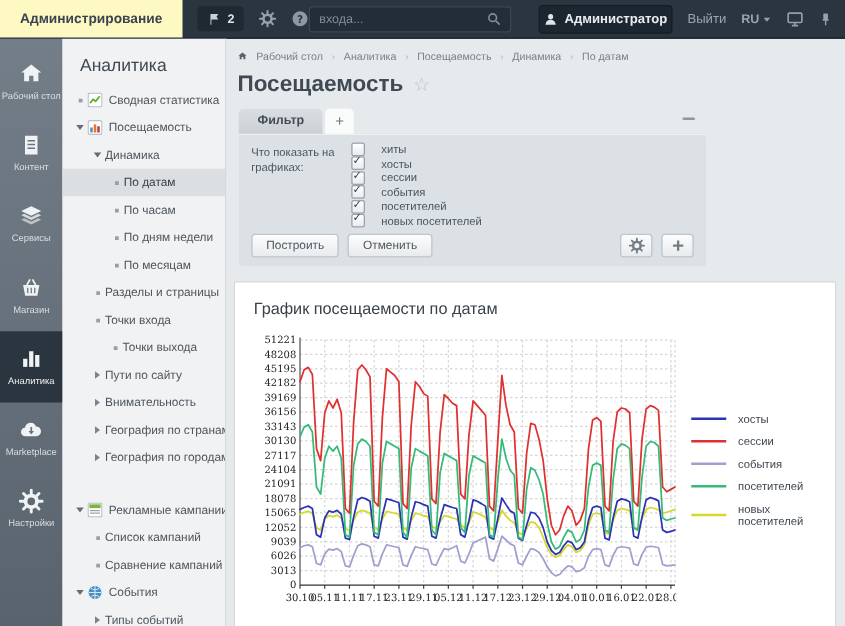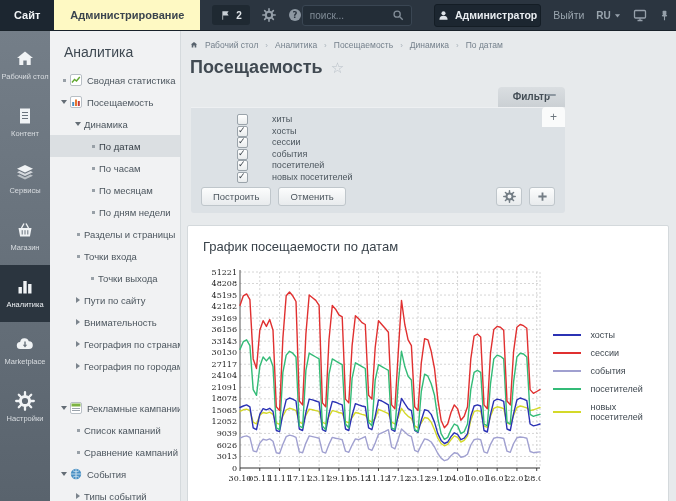--- a/index.html
+++ b/index.html
@@ -42,30 +42,30 @@
   .content{flex:1;padding:8px 8px 0 6px;position:relative;}
   .breadcrumb{display:flex;align-items:center;gap:7px;font-size:8.5px;color:#75818c;margin:1px 0 7px 3px;}
   .crumb{cursor:pointer;}
   .crumb-sep{color:#a9b2ba;font-size:8px;}
   .bc-home{color:#57626c;display:flex;}
   .title-row{display:flex;align-items:center;gap:8px;margin:0 0 9px 3px;}
   .page-title{font-size:18px;font-weight:bold;color:#414a52;}
   .fav-star{color:#b7bfc7;font-size:15px;cursor:pointer;font-family:"DejaVu Sans",sans-serif;}
   
   .filter{width:374px;margin-left:4px;position:relative;}
-  .ftabs{display:flex;height:20px;align-items:flex-end;flex-direction:column;}
+  .ftabs{display:flex;height:20px;align-items:flex-end;}
   .ftab{background:linear-gradient(#dadee1,#cbd0d4);border-radius:4px 4px 0 0;padding:0 15px;font-size:10px;font-weight:bold;color:#434d55;line-height:20px;cursor:pointer;}
   .ftab-add{background:#fafbfb;width:23px;text-align:center;color:#6c767e;border-radius:4px 4px 0 0;margin-left:2px;line-height:20px;font-size:12px;cursor:pointer;}
   .fcollapse{position:absolute;right:6px;top:4px;cursor:pointer;padding:3px;}
   .fcollapse .dash{width:10px;height:2px;background:#8d97a0;border-radius:1px;}
   .fbody{background:#dce1e5;border-radius:0 3px 3px 3px;padding:7px 10px 7px 10px;box-shadow:inset 0 1px 0 rgba(255,255,255,.5);}
   .frow{display:flex;}
   .flabel{width:80px;font-size:9px;color:#4b555d;line-height:1.35;padding-top:2px;}
   .cbx-list{display:flex;flex-direction:column;gap:1px;}
-  .cbx-row{display:flex;gap:24px;height:10.5px;cursor:pointer;margin-left:36px;}
+  .cbx-row{display:flex;align-items:center;gap:13px;height:10.5px;cursor:pointer;}
   .cbx{width:9px;height:9px;border:1px solid #9aa3aa;border-radius:2px;background:linear-gradient(#ffffff,#e9eced);position:relative;flex:none;}
   .cbx.checked:after{content:"\2713";position:absolute;left:0px;top:-2px;font-size:9px;color:#39424a;font-family:"DejaVu Sans",sans-serif;}
   .cbx-label{font-size:9px;color:#4b555d;}
   .factions{display:flex;gap:7px;margin-top:5px;align-items:center;}
   .btn{background:linear-gradient(#fcfdfd,#e8ebed);border:1px solid #bfc6cb;border-radius:3px;height:19px;padding:0 11px;font-size:9.5px;color:#4c565e;font-family:"Liberation Sans",sans-serif;cursor:pointer;}
   .fspacer{flex:1;}
   .ibtn{width:26px;padding:0;display:flex;align-items:center;justify-content:center;color:#737d85;}
   .ibtn svg{display:block;}
   
   .card{margin:12px 0 0 0;background:#ffffff;border:1px solid #d4d9dc;border-radius:2px;width:480px;height:320px;}
@@ -75,21 +75,20 @@
   .legend-item{display:flex;align-items:center;gap:9px;font-size:9px;color:#3e474f;}
   .legend-swatch{width:28px;height:0;border-top:2px solid #000;flex:none;}
   #chart-svg text{font-family:"DejaVu Serif",serif;font-size:8px;fill:#222;}
 </style>
 </head>
 <body>
 
 <div class="window">
 
   <div class="topbar">
-    <div class="tab-site">Сайт</div>
     <div class="tab-admin">Администрирование</div>
     <div class="notif">
       <span class="tico" style="margin:0">
           <svg width="11" height="13" viewBox="0 0 14 14">
             <path fill="#c9d0d6" d="M3 1.5h8L9.2 4.2 11 7H4v5.5H3z"></path>
           </svg>
         </span>
       <span>2</span>
     </div>
     <div class="tico">
@@ -101,21 +100,21 @@
         </svg>
       </div>
     <div class="tico">
         <svg width="14" height="14" viewBox="0 0 14 14">
           <circle cx="7" cy="7" r="6" fill="#8d98a2"></circle>
           <text x="7" y="10" font-size="8.5" font-weight="bold" text-anchor="middle" fill="#2b3540" font-family="DejaVu Sans,sans-serif">?</text>
         </svg>
       </div>
     <div class="tspacer"></div>
     <div class="search">
-      <span class="ph">поиск...</span>
+      <span class="ph">входа...</span>
       <span class="sic">
           <svg width="12" height="12" viewBox="0 0 14 14" fill="none" stroke="currentColor" stroke-width="1.5">
             <circle cx="6" cy="6" r="3.6"></circle>
             <path d="m9 9 3.5 3.5"></path>
           </svg>
         </span>
     </div>
     <div class="adminbtn">
       <span class="tico" style="margin:0;color:#dfe4e9">
           <svg width="11" height="11" viewBox="0 0 14 14" fill="currentColor">
@@ -268,27 +267,27 @@
           <div class="menu-item" style="padding-left: 37px;">
             <span class="mi-marker">
               <span class="mk-dot"></span>
             </span>
             <span>По часам</span>
           </div>
           <div class="menu-item" style="padding-left: 37px;">
             <span class="mi-marker">
               <span class="mk-dot"></span>
             </span>
+            <span>По дням недели</span>
+          </div>
+          <div class="menu-item" style="padding-left: 37px;">
+            <span class="mi-marker">
+              <span class="mk-dot"></span>
+            </span>
             <span>По месяцам</span>
-          </div>
-          <div class="menu-item" style="padding-left: 37px;">
-            <span class="mi-marker">
-              <span class="mk-dot"></span>
-            </span>
-            <span>По дням недели</span>
           </div>
           <div class="menu-item" style="padding-left: 22px;">
             <span class="mi-marker">
               <span class="mk-dot"></span>
             </span>
             <span>Разделы и страницы</span>
           </div>
           <div class="menu-item" style="padding-left: 22px;">
             <span class="mi-marker">
               <span class="mk-dot"></span>
@@ -403,20 +402,21 @@
       <div class="filter">
         <div class="ftabs">
           <div class="ftab">Фильтр</div>
           <div class="ftab-add">+</div>
         </div>
         <div class="fcollapse">
             <div class="dash"></div>
           </div>
         <div class="fbody">
           <div class="frow">
+            <div class="flabel">Что показать на графиках:</div>
             <div class="cbx-list" id="checkbox-list">
                 <div class="cbx-row">
                   <span class="cbx"></span>
                   <span class="cbx-label">хиты</span>
                 </div>
                 <div class="cbx-row">
                   <span class="cbx checked"></span>
                   <span class="cbx-label">хосты</span>
                 </div>
                 <div class="cbx-row">

